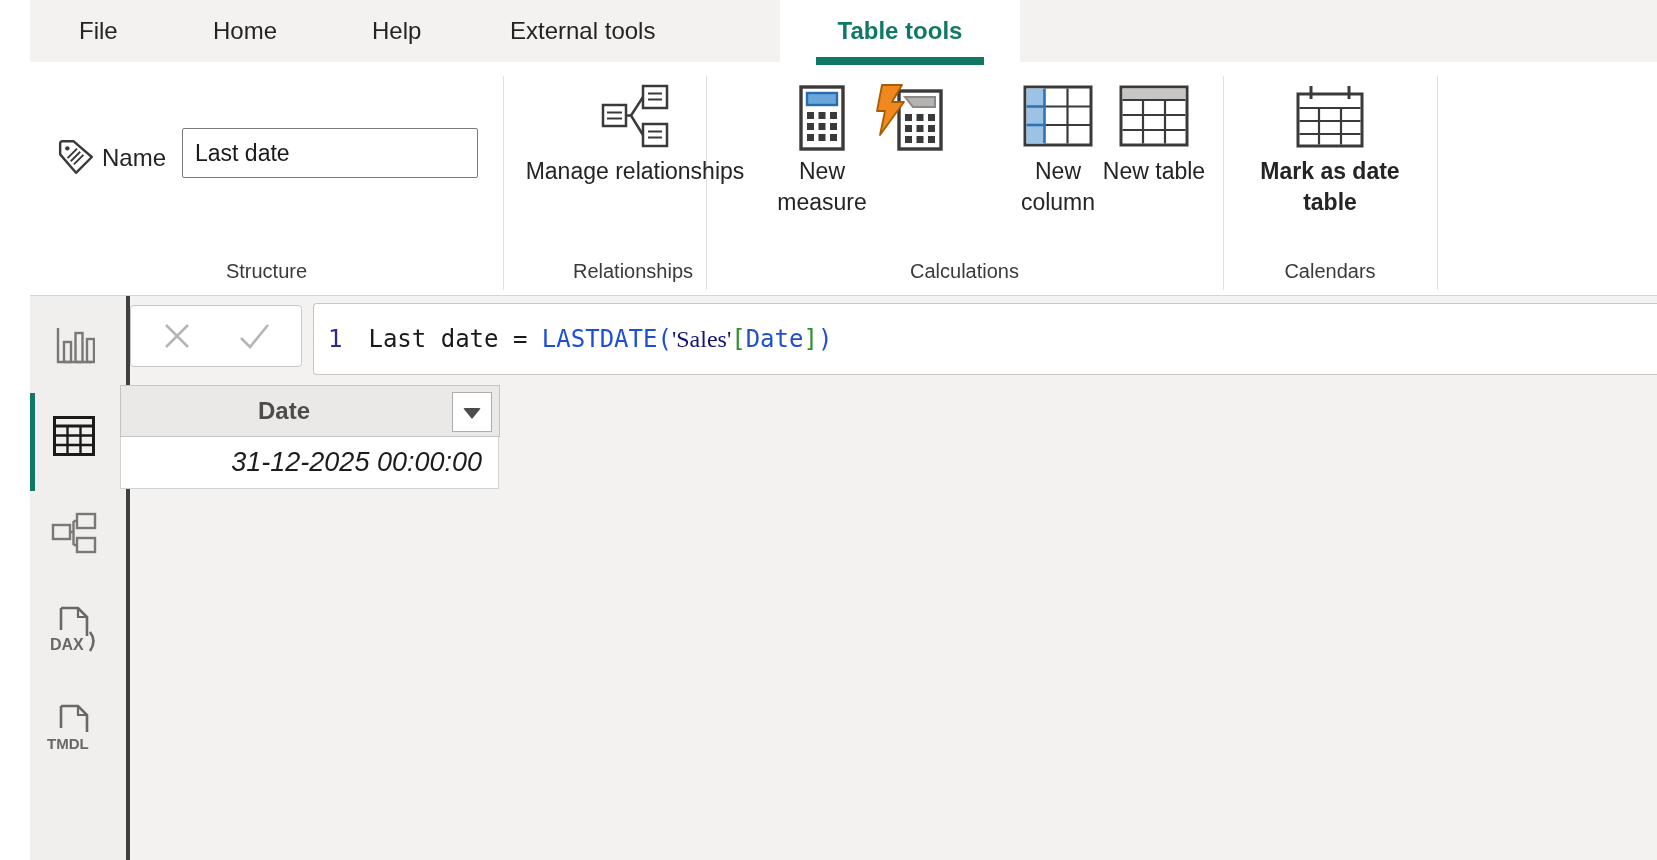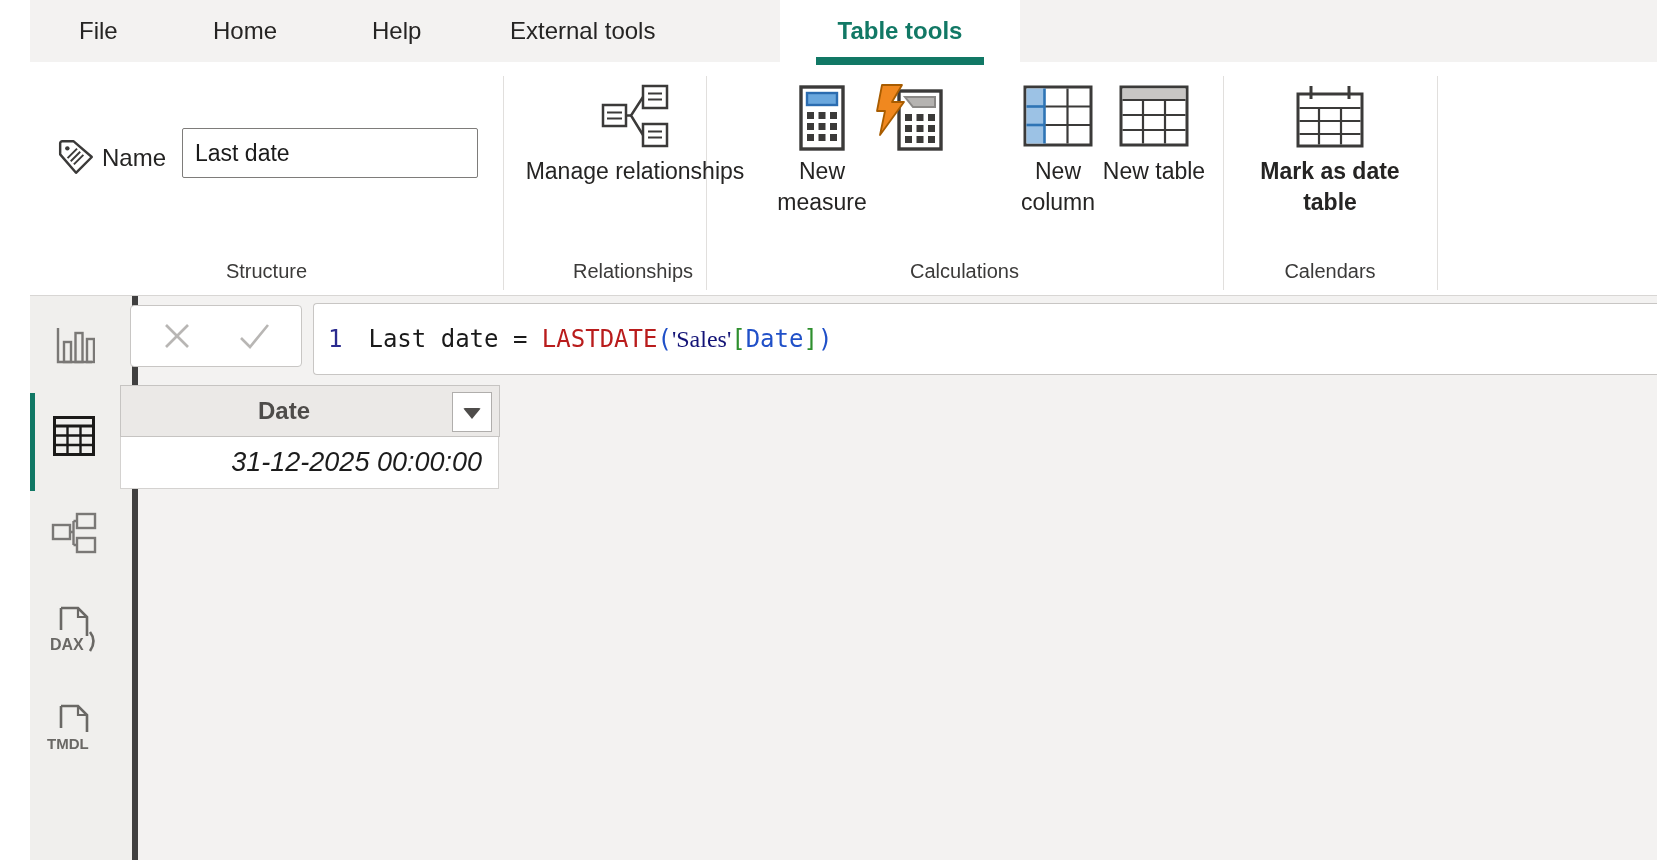--- a/index.html
+++ b/index.html
@@ -41,40 +41,40 @@
   .btn-manage { left:495px; width:220px; }
   .btn-newmeasure { left:737px; width:110px; }
   .btn-quickmeasure { left:818px; width:124px; }
   .btn-newcolumn { left:973px; width:110px; }
   .btn-newtable { left:1069px; width:110px; }
   .btn-markdate { left:1210px; width:180px;font-weight:bold; }
 
   
   .main { position:absolute; top:296px; left:0; right:0; bottom:0; background:#f3f2f1; }
 
-  .sidebar { position:absolute; left:0; top:0; bottom:0; width:108px; background:#f0efed;
-             border-right:6px solid #404040; }
+  .sidebar { position:absolute; left:0; top:0; bottom:0; width:100px; background:#f0efed;
+             border-right:4px solid #404040; }
   .side-item { position:absolute; left:0; width:88px; display:flex; justify-content:center; cursor:pointer; }
   .side-report { top:30px; }
   .side-table  { top:119px; }
   .side-model  { top:216px; }
   .side-dax    { top:310px; }
   .side-tmdl   { top:408px; }
   .active-bar { position:absolute; left:0; top:97px; width:5px; height:98px; background:var(--teal,#117865); }
 
   .fx-buttons { position:absolute; left:100px; top:9px; width:172px; height:62px; background:#fff;
                 border:1px solid #c8c6c4; border-radius:4px; display:flex; align-items:center;
                 justify-content:center; gap:44px; }
   .fx-input { position:absolute; left:283px; top:7px; right:-2px; height:72px; background:#fff;
               border:1px solid #c8c6c4; border-right:none; border-radius:4px 0 0 4px;
               display:flex; align-items:center; padding-left:14px;
               font-family:"DejaVu Sans Mono", monospace; font-size:24px; white-space:pre; }
   .line-no { color:#2b2b8f; margin-right:26px; }
   .tk-plain { color:#1a1a1a; }
-  .tk-function { color:#b91c1c; }
+  .tk-function { color:#1d4ed8; }
   .tk-paren { color:#2050c8; }
   .tk-table { color:#131377;font-family:Liberation Serif, serif; }
   .tk-bracket { color:#2e8f2e; }
   .tk-column { color:#2050c8; }
 
   .col-header { position:absolute; left:90px; top:89px; width:380px; height:52px; background:#ebe9e7;
                 border:1px solid #c6c4c2; display:flex; align-items:center; justify-content:center;
                 padding-right:52px; font-weight:bold; font-size:24px; color:#4e4c4a; }
   .filter-btn { position:absolute; right:7px; top:6px; width:40px; height:40px; background:#fff;
                 border:1px solid #b0aeac; display:flex; align-items:center; justify-content:center; }

